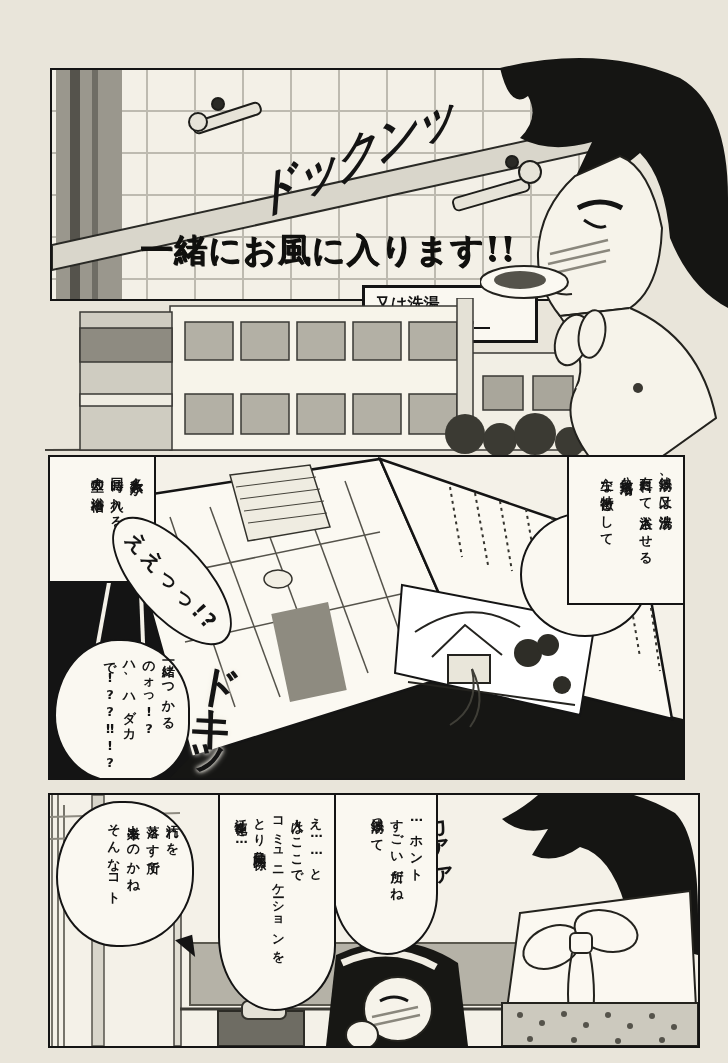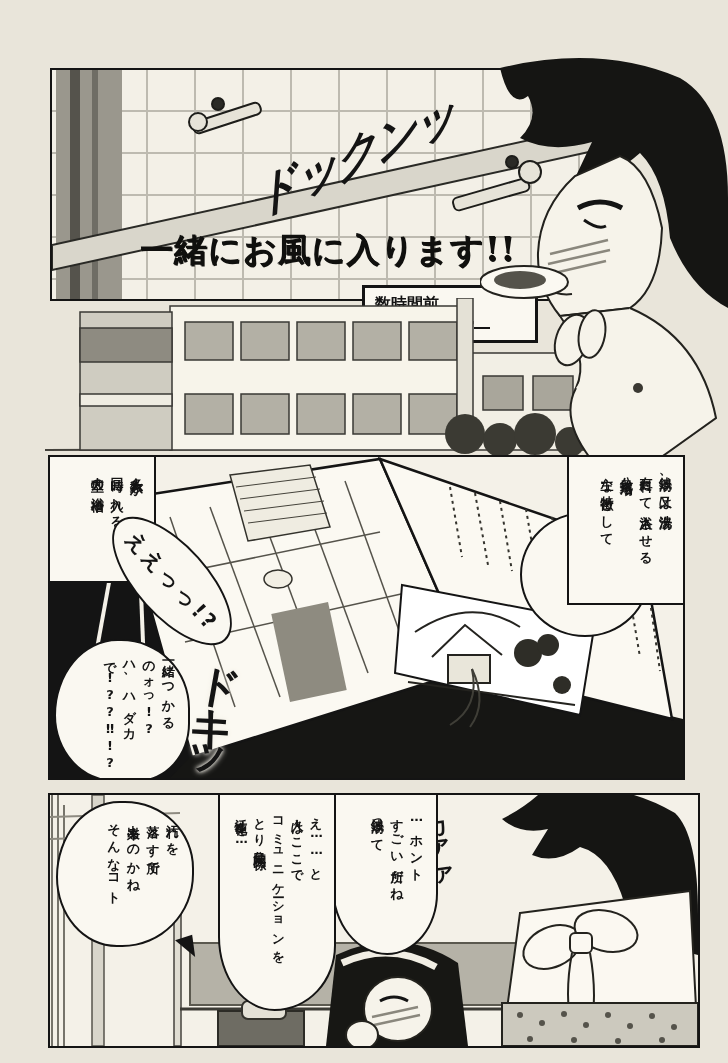--- a/index.html
+++ b/index.html
@@ -42,21 +42,21 @@
       </g>
     </svg>
     <div class="sfx" style="left:195px;top:55px;font-size:46px;font-style:italic;
                 transform:rotate(-24deg) skewX(-16deg);letter-spacing:-4px;">ドックンッ</div>
     <div style="position:absolute;left:40px;top:158px;font-family:'DejaVu Serif','Liberation Serif',serif;
                 font-size:33px;font-weight:bold;letter-spacing:1px;color:#10100e;
                 text-shadow:1px 1px 0 #10100e;margin-left:48px;">一緒にお風に入ります!!</div>
   </div>
 
   <div class="whitebox" style="left:362px;top:285px;width:176px;height:58px;border-width:3px;padding:6px 10px;">
-    <div style="font-size:16px;font-weight:bold;">数時間前</div>
+    <div style="font-size:16px;font-weight:bold;">又は洗湯</div>
     <div style="font-size:16px;font-weight:bold;text-align:center;margin-top:2px;">―図書館―</div>
   </div>
 
   <svg width="600" height="160" viewBox="0 0 600 160" style="position:absolute;left:45px;top:298px;">
     <line x1="0" y1="152" x2="600" y2="150" stroke="#44423c" stroke-width="2"></line>
     <g stroke="#3a3935" stroke-width="1.5">
       <rect x="125" y="8" width="300" height="144" fill="#f7f4ea"></rect>
       <rect x="35" y="14" width="92" height="138" fill="#cfccc1"></rect>
       <rect x="35" y="30" width="92" height="34" fill="#8e8b81"></rect>
       <rect x="35" y="96" width="92" height="12" fill="#efece2"></rect>

